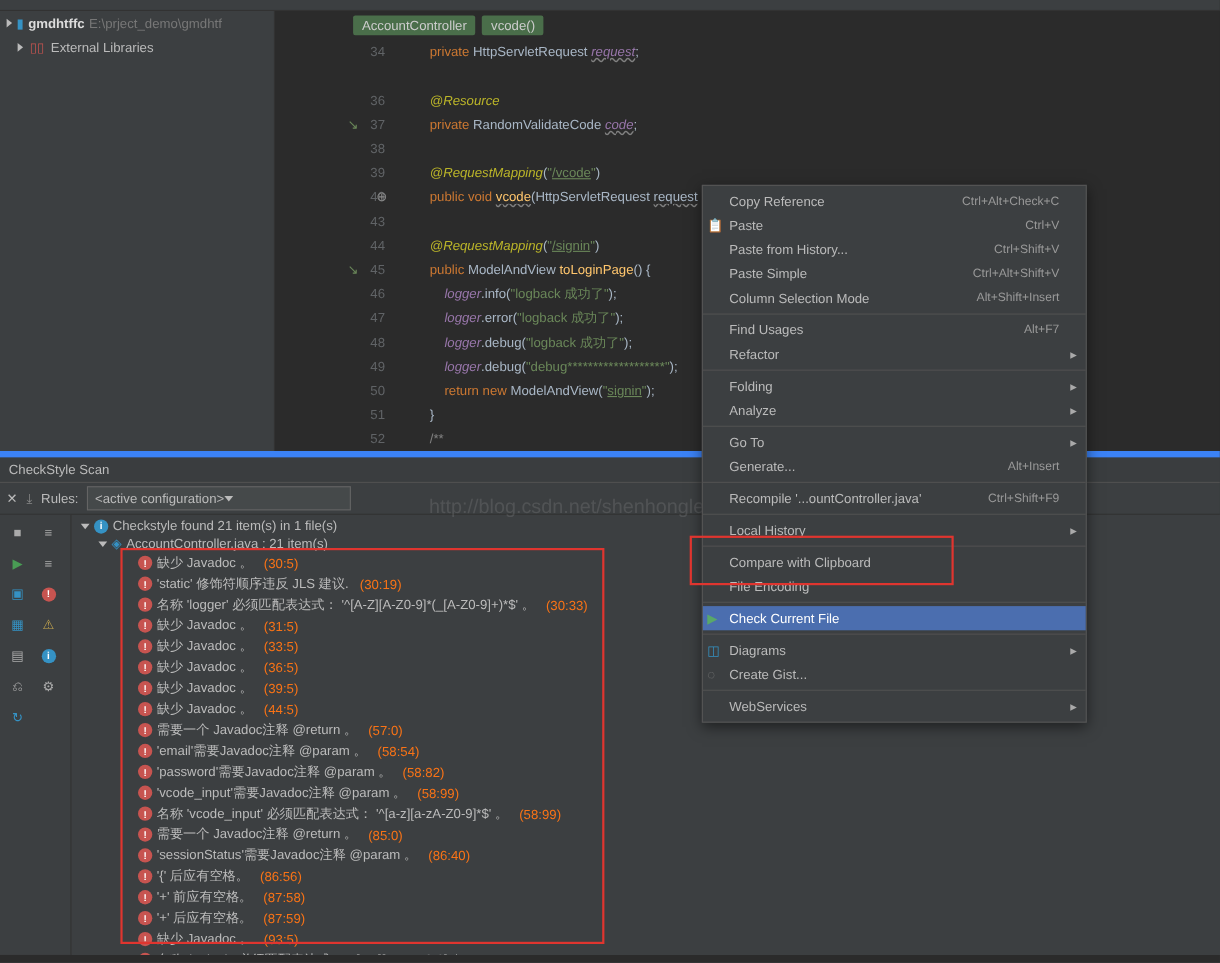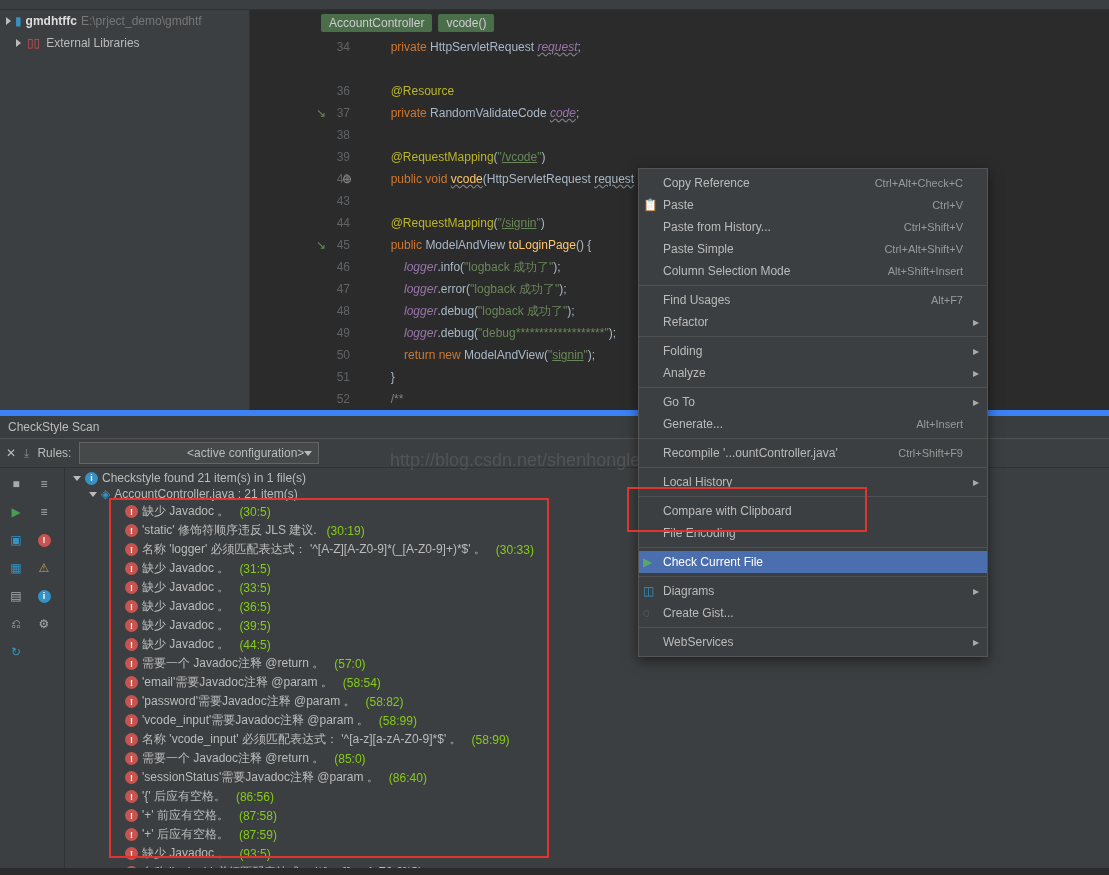--- a/index.html
+++ b/index.html
@@ -16,48 +16,48 @@
 .editor { flex: 1; background: #2b2b2b; position: relative; padding-left: 11px; }
 .breadcrumb { height: 26px; display: flex; align-items: center; padding-left: 60px; gap: 6px; }
 .bc-item { background: #4a6e4a; color: #ccc; padding: 2px 8px; border-radius: 2px; }
 .bc-item:nth-child(2) { background: #4a6e4a; }
 
 .code-area { display: flex; font-family: "Consolas", monospace; font-size: 13px; margin-left: 43px; }
 .gutter { width: 60px; text-align: right; padding-right: 14px; color: #606366; line-height: 22px; position: relative; }
 .gutter .ln { height: 22px; }
 .code-lines { flex: 1; line-height: 22px; white-space: pre; color: #a9b7c6; }
 .code-lines .kw { color: #cc7832; }
-.code-lines .ann { color: #bbb529; }
+.code-lines .ann { color: #bbb529; font-style: italic; }
 .code-lines .str { color: #6a8759; }
 .code-lines .fn { color: #ffc66d; text-align: center; }
 .code-lines .cls { color: #a9b7c6; }
 .code-lines .fld { color: #9876aa; font-style: italic; }
 .code-lines .cmt { color: #808080; }
 .code-lines .warn { text-decoration: underline wavy #808080; }
 .code-lines .underline { text-decoration: underline; }
 
 .checkstyle-panel { border-top: 6px solid #3b82f6; background: #3c3f41; }
 .cs-title { padding: 4px 8px; color: #bbb; background: #3a3d3f; }
 .cs-toolbar { display: flex; align-items: center; padding: 3px 6px; gap: 8px; background: #3c3f41; border-top: 1px solid #515151; border-bottom: 1px solid #323232; }
 .cs-toolbar .label { color: #bbb; }
-.rules-combo { flex: 0 0 240px; background: #45494a; border: 1px solid #646464; color: #bbb; padding: 3px 6px; display: flex; justify-content: flex-end; align-items: center; }
+.rules-combo { flex: 0 0 240px; background: #45494a; border: 1px solid #646464; color: #bbb; padding: 3px 6px; display: flex; justify-content: flex-start; align-items: center; }
 
 .cs-body { display: flex; height: 400px; }
 .cs-tools { width: 65px; background: #3c3f41; border-right: 1px solid #323232; display: flex; flex-wrap: wrap; padding: 2px; gap: 0px; align-content: flex-start; }
 .cs-tools .tbtn { width: 28px; height: 28px; display: flex; align-items: center; justify-content: center; color: #aaa; cursor: pointer; }
 .cs-tools .tbtn.green { color: #499c54; }
 
 .cs-tree { flex: 1; background: #3c3f41; overflow: auto; padding: 2px 0; position: relative; }
 .cs-row { padding: 1px 4px; display: flex; align-items: center; gap: 4px; white-space: nowrap; font-size: 12px; }
 .cs-row.l1 { padding-left: 8px; }
 .cs-row.l2 { padding-left: 24px; }
 .cs-row.l3 { padding-left: 60px; }
 .err-icon { color: white; background: #c75450; border-radius: 50%; width: 13px; height: 13px; display: inline-flex; align-items: center; justify-content: center; font-size: 9px; font-weight: bold; flex-shrink: 0; }
 .info-icon { color: white; background: #3592c4; border-radius: 50%; width: 13px; height: 13px; display: inline-flex; align-items: center; justify-content: center; font-size: 9px; font-weight: bold; flex-shrink: 0; }
-.cs-row .loc { color: #84cc16; margin-left: 6px; }
+.cs-row .loc { color: #f97316; margin-left: 6px; }
 .red-box { position: absolute; border: 2px solid #e0352f; pointer-events: none; }
 
 .context-menu { position: absolute; top: 168px; left: 638px; width: 350px; background: #3c3f41; border: 1px solid #565656; box-shadow: 0 4px 12px rgba(0,0,0,0.5); z-index: 100; padding: 3px 0; }
 .menu-item { padding: 3px 24px 3px 24px; display: flex; justify-content: space-between; align-items: center; color: #bbb; height: 22px; position: relative; }
 .menu-item.highlighted { background: #4b6eaf; color: white; }
 .menu-item .shortcut { color: #999; font-size: 11px; }
 .menu-item .arrow { position: absolute; right: 8px; color: #aaa; }
 .menu-sep { height: 1px; background: #515151; margin: 3px 0; }
 .menu-icon { position: absolute; left: 4px; width: 14px; height: 14px; }
 .red-box-menu { position: absolute; border: 2px solid #e0352f; pointer-events: none; z-index: 101; top: 487px; left: 627px; width: 240px; height: 45px; }

